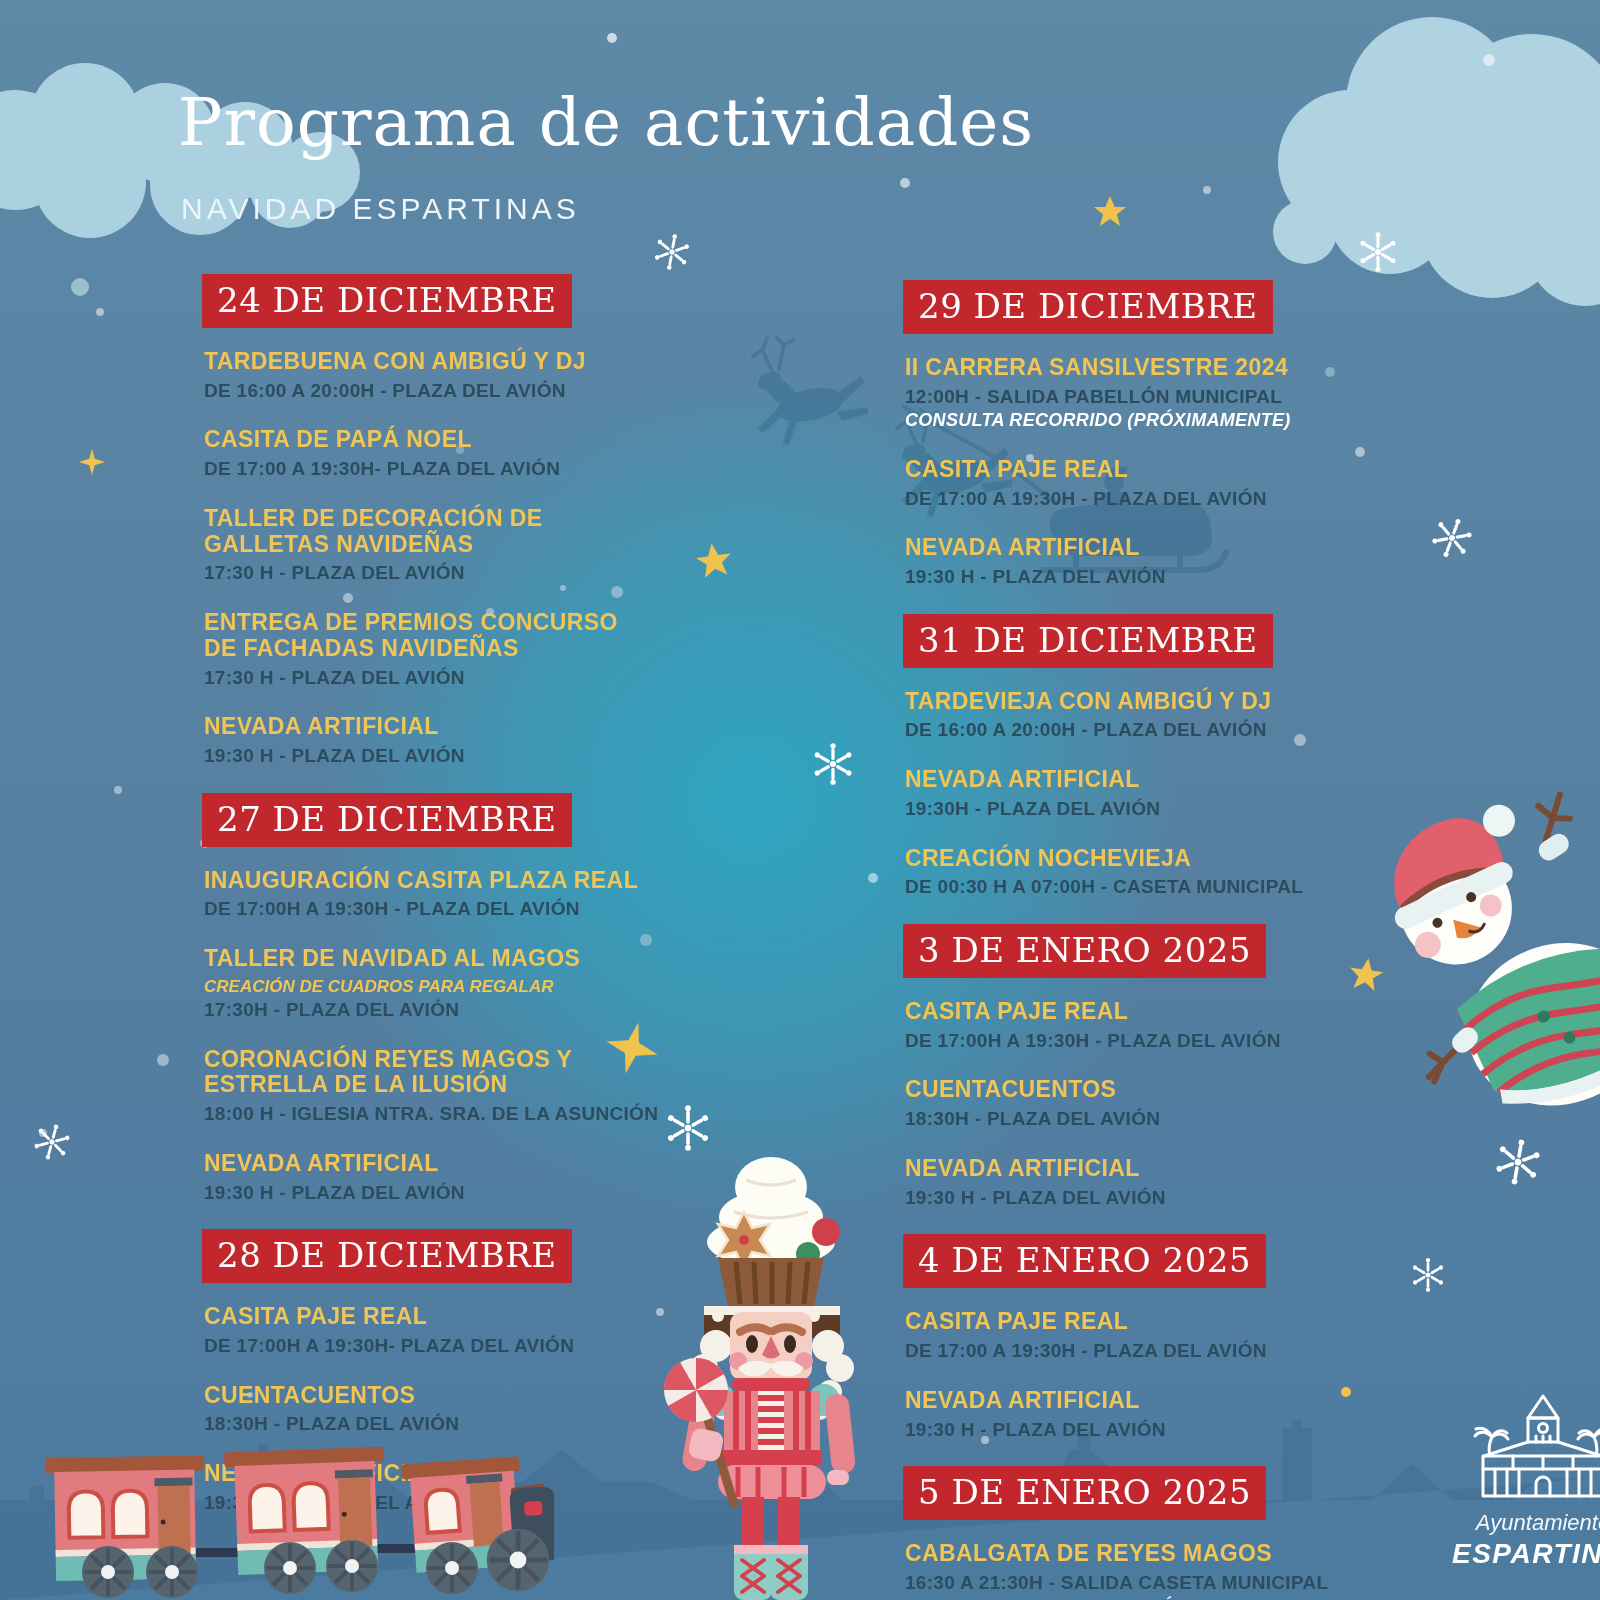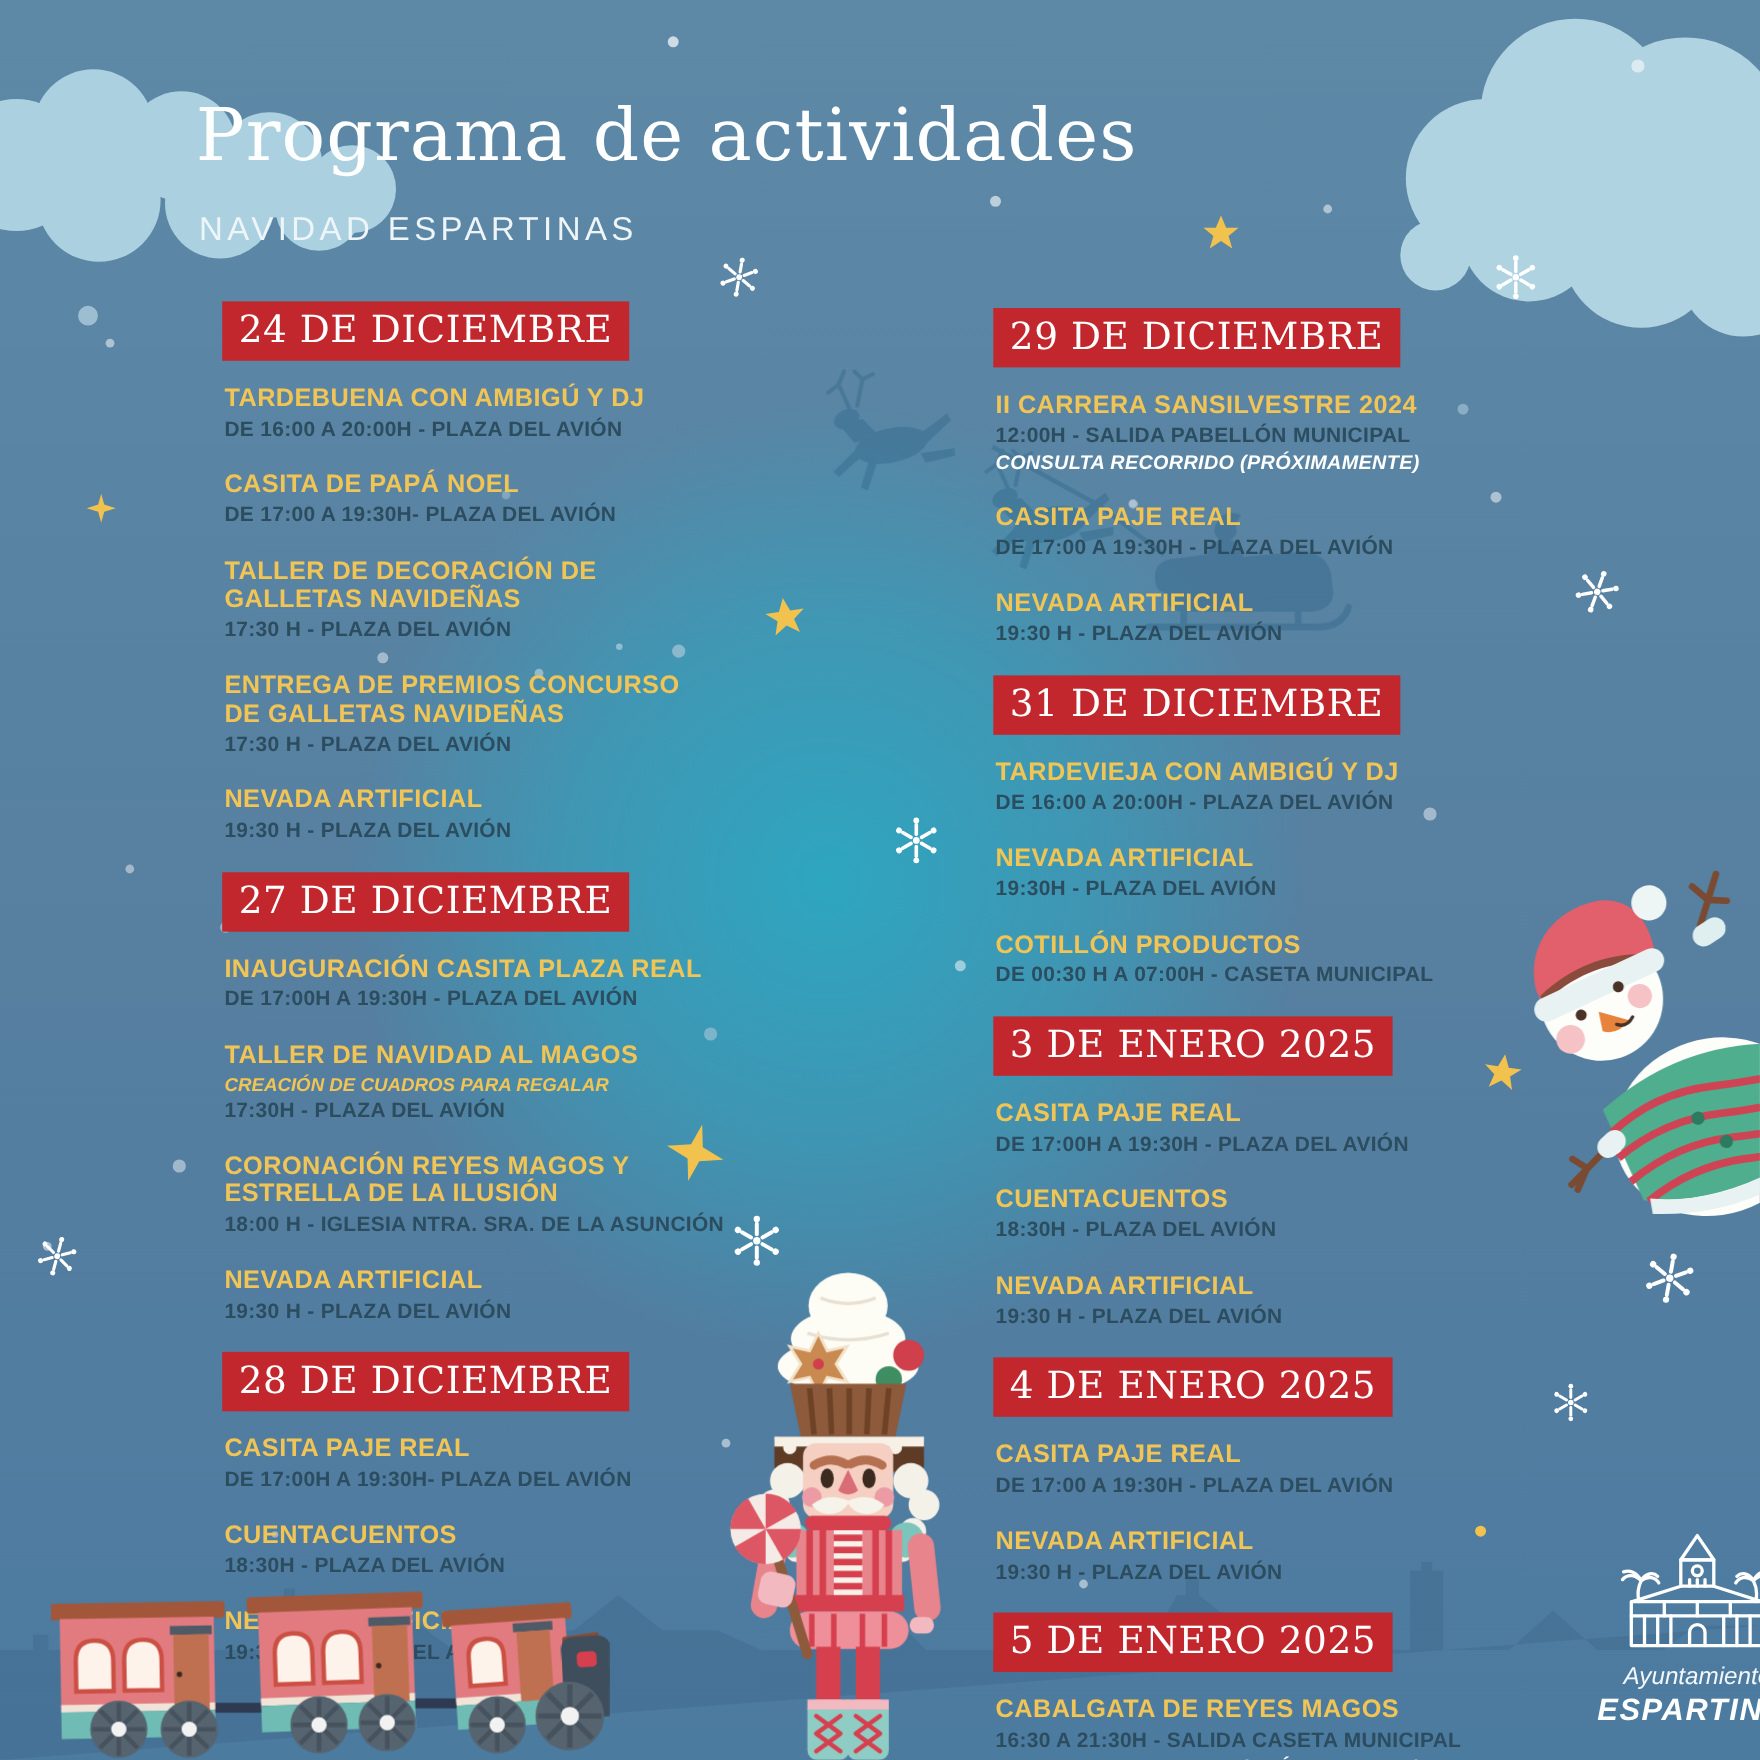--- a/index.html
+++ b/index.html
@@ -209,21 +209,21 @@
     <div class="event">
       <div class="ev-title">TALLER DE DECORACIÓN DE
 GALLETAS NAVIDEÑAS</div>
       <div class="ev-lines">
               <div class="ev-line normal">17:30 H - PLAZA DEL AVIÓN</div>
             </div>
     </div>
 
     <div class="event">
       <div class="ev-title">ENTREGA DE PREMIOS CONCURSO
-DE GALLETAS NAVIDEÑAS</div>
+DE FACHADAS NAVIDEÑAS</div>
       <div class="ev-lines">
               <div class="ev-line normal">17:30 H - PLAZA DEL AVIÓN</div>
             </div>
     </div>
 
     <div class="event">
       <div class="ev-title">NEVADA ARTIFICIAL</div>
       <div class="ev-lines">
               <div class="ev-line normal">19:30 H - PLAZA DEL AVIÓN</div>
             </div>
@@ -332,21 +332,21 @@
     </div>
 
     <div class="event">
       <div class="ev-title">NEVADA ARTIFICIAL</div>
       <div class="ev-lines">
               <div class="ev-line normal">19:30H - PLAZA DEL AVIÓN</div>
             </div>
     </div>
 
     <div class="event">
-      <div class="ev-title">COTILLÓN PRODUCTOS</div>
+      <div class="ev-title">CREACIÓN NOCHEVIEJA</div>
       <div class="ev-lines">
               <div class="ev-line normal">DE 00:30 H A 07:00H - CASETA MUNICIPAL</div>
             </div>
     </div>
   </div>
     </div>
 
     <div class="section">
       <div class="badge">3 DE ENERO 2025</div>
       <div class="events">

